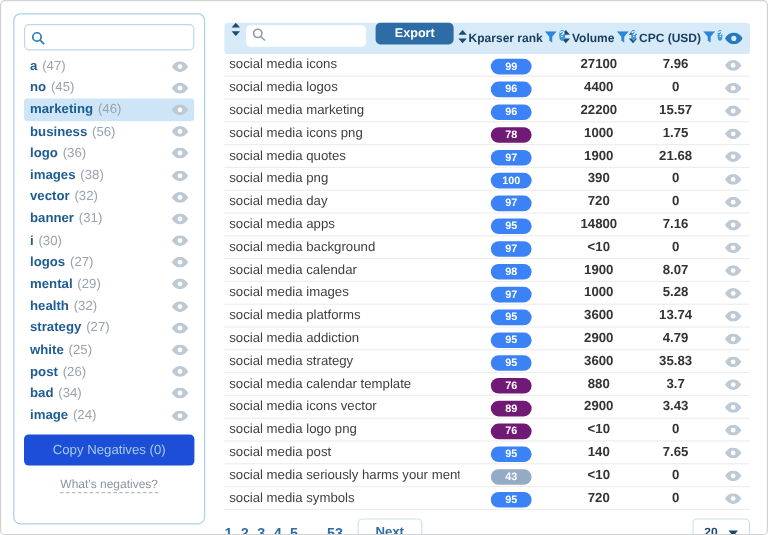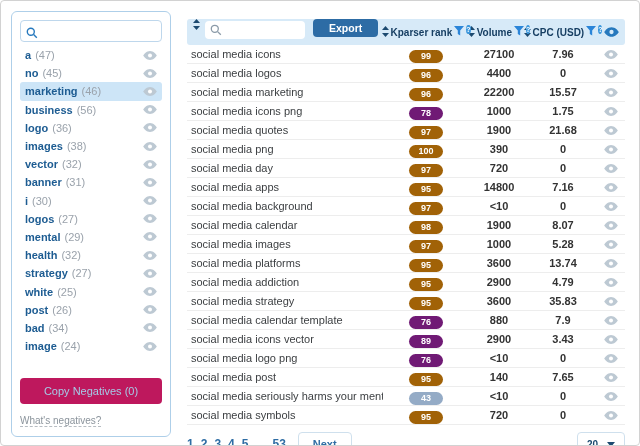--- a/index.html
+++ b/index.html
@@ -13,23 +13,23 @@
   .side-search{position:relative;margin-bottom:4px;flex:none;}
   .side-search input{width:100%;height:22px;box-sizing:border-box;border:1px solid #bed7ec;border-radius:4px;
                      padding:0 6px 0 24px;font-size:11px;outline:none;font-family:inherit;color:#333;}
   .side-search .mag{position:absolute;left:6px;top:5px;}
   .side-list{flex:1;overflow:hidden;}
   .side-item{display:flex;align-items:center;height:18.2px;padding:0 5px;border-radius:3px;font-size:11px;cursor:pointer;}
   .side-item.active{background:#cde5f7;}
   .si-label{color:#1d5c92;font-weight:bold;}
   .si-count{color:#9aa2ab;margin-left:4px;}
   .si-eye{margin-left:auto;display:flex;align-items:center;}
-  .copy-neg{height:26px;border:none;border-radius:4px;background:#be185d;color:#a5cbe7;
+  .copy-neg{height:26px;border:none;border-radius:4px;background:#1d4ed8;color:#a5cbe7;
             font-size:11px;font-family:inherit;margin:5px 0 6px;cursor:pointer;flex:none;}
-  .whats-neg-wrap{text-align:left;margin-bottom:2px;flex:none;}
+  .whats-neg-wrap{text-align:center;margin-bottom:18px;flex:none;}
   .whats-neg{font-size:10px;color:#8b949c;border-bottom:1px dashed #b6bcc2;text-decoration:none;cursor:pointer;}
 
   
   .main{position:absolute;left:186px;top:18px;width:438px;height:420px;display:flex;flex-direction:column;}
   .toolbar{height:26px;background:#d7eaf8;border-radius:3px;display:flex;
            padding-left:4px;flex:none;}
   .tb-sort{display:flex;margin:0 5px 0 2px;cursor:pointer;}
   .tb-search{position:relative;margin-right:8px;}
   .tb-search input{width:100px;height:18px;box-sizing:border-box;border:none;border-radius:4px;background:#fff;
                    padding:0 6px 0 22px;font-size:10px;outline:none;font-family:inherit;color:#333;}
@@ -46,21 +46,21 @@
   .help-badge{width:9px;height:9px;border-radius:50%;background:#3b97dc;color:#fff;font-size:7px;line-height:9px;
               text-align:center;font-weight:bold;display:inline-block;transform:translateY(-3px);cursor:pointer;}
 
   .rows{flex:1;display:flex;flex-direction:column;}
   .trow{display:flex;align-items:center;flex:1;border-bottom:1px solid #ededed;min-height:0;}
   .kw{flex:1;font-size:11px;color:#3d4043;padding-left:4px;white-space:nowrap;overflow:hidden;}
   .cell{font-size:11px;font-weight:bold;color:#333;text-align:center;}
   .rankwrap{text-align:center;}
   .pill{display:inline-block;min-width:34px;height:13px;line-height:13px;border-radius:8px;color:#fff;
         font-size:9px;font-weight:bold;text-align:center;padding:0 2px;box-sizing:border-box;}
-  .pill.hi{background:#a16207;}
+  .pill.hi{background:#3b82f6;}
   .pill.mid{background:#701a75;}
   .pill.lo{background:#94abc6;}
   .row-eye{display:flex;align-items:center;justify-content:center;cursor:pointer;}
 
   .pager{height:30px;display:flex;align-items:center;margin-top:4px;flex:none;}
   .pages{display:flex;align-items:center;gap:7px;font-size:12px;font-weight:bold;color:#2e6da4;margin-right:12px;}
   .pg{cursor:pointer;}
   .pg.current{border-bottom:1px solid #2e6da4;}
   .pg.dots{color:#9a9a9a;cursor:default;font-weight:normal;}
   .next{height:25px;padding:0 14px;background:#fff;border:1px solid #cfe0ed;border-radius:4px;color:#2e6da4;
@@ -493,21 +493,21 @@
             <svg width="14" height="9" viewBox="0 0 14 9">
               <path d="M7 0C3.5 0 1 3 .2 4.5 1 6 3.5 9 7 9s6-3 6.8-4.5C13 3 10.5 0 7 0z" fill="#bdc9d3"></path>
               <circle cx="7" cy="4.5" r="2" fill="#fff"></circle>
             </svg>
           </div>
         </div>
         <div class="trow">
           <div class="kw">social media calendar template</div>
           <div class="col-rank rankwrap"><span class="pill mid">76</span></div>
           <div class="cell col-volume">880</div>
-          <div class="cell col-cpc">7.9</div>
+          <div class="cell col-cpc">3.7</div>
           <div class="col-eye row-eye">
             <svg width="14" height="9" viewBox="0 0 14 9">
               <path d="M7 0C3.5 0 1 3 .2 4.5 1 6 3.5 9 7 9s6-3 6.8-4.5C13 3 10.5 0 7 0z" fill="#bdc9d3"></path>
               <circle cx="7" cy="4.5" r="2" fill="#fff"></circle>
             </svg>
           </div>
         </div>
         <div class="trow">
           <div class="kw">social media icons vector</div>
           <div class="col-rank rankwrap"><span class="pill mid">89</span></div>

